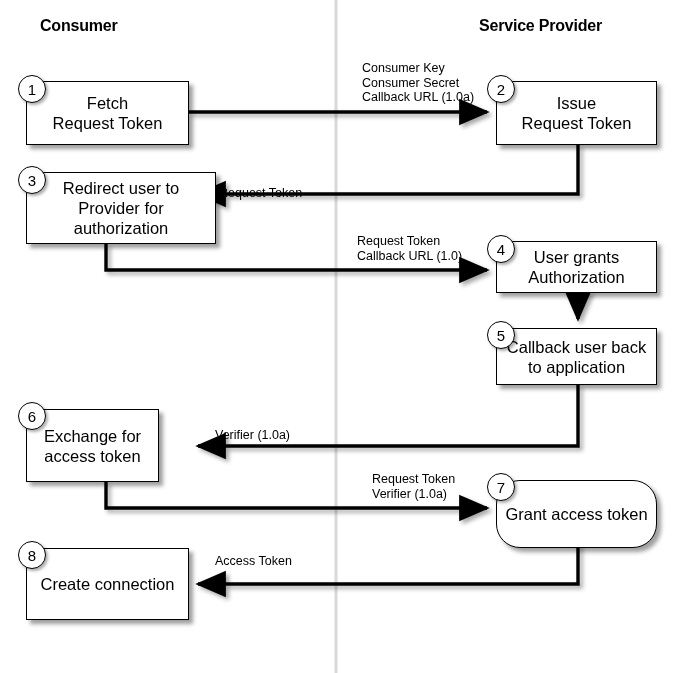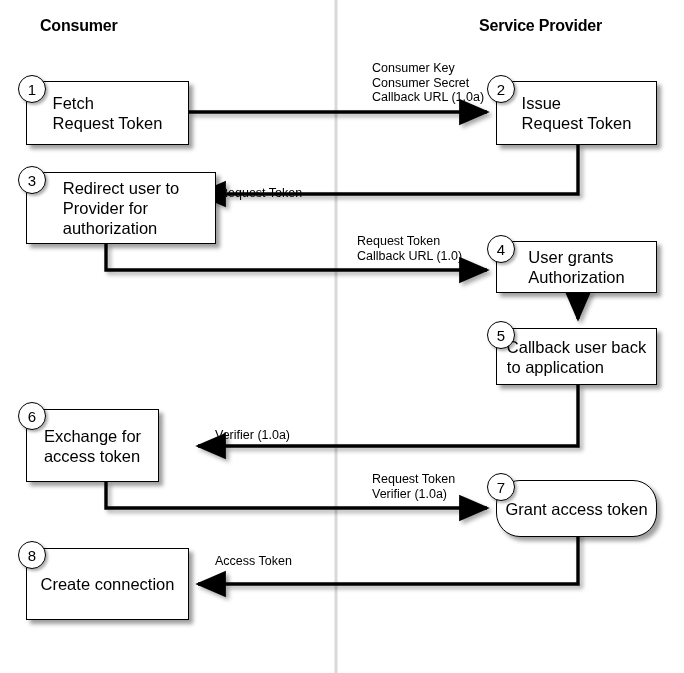--- a/index.html
+++ b/index.html
@@ -39,21 +39,21 @@
   #title-provider { left: 479px; top: 17px; }
 
   .node {
     position: absolute;
     box-sizing: border-box;
     background: #ffffff;
     border: 1.6px solid #000000;
     display: flex;
     align-items: center;
     justify-content: center;
-    text-align: left;
+    text-align: center;
     box-shadow: 4px 4px 4px rgba(0,0,0,0.38);
     z-index: 3;
   }
   .node-label {
     font-family: "Liberation Sans", sans-serif;
     font-size: 16.5px;
     line-height: 20px;
     color: #000000;
     white-space: pre-line;
     padding: 0 4px;
@@ -164,35 +164,35 @@
   </div>
 
   <div class="node" style="left:26px; top:409px; width:133px; height:73px;">
     <span class="node-label">Exchange for
 access token</span>
   </div>
   <div class="badge" style="left:18px; top:402px;">
     <span>6</span>
   </div>
 
-  <div class="node" style="left:496px; top:480px; width:161px; height:57px;border-radius:24px;">
+  <div class="node" style="left:496px; top:480px; width:161px; height:68px;border-radius:24px;">
     <span class="node-label">Grant access token</span>
   </div>
   <div class="badge" style="left:487px; top:473px;">
     <span>7</span>
   </div>
 
   <div class="node" style="left:26px; top:548px; width:163px; height:72px;">
     <span class="node-label">Create connection</span>
   </div>
   <div class="badge" style="left:18px; top:541px;">
     <span>8</span>
   </div>
 
-  <div class="edge-label" style="left:372px; top:61px; text-align:left;">Consumer Key
+  <div class="edge-label" style="left:362px; top:61px; text-align:left;">Consumer Key
 Consumer Secret
 Callback URL (1.0a)</div>
 
   <div class="edge-label" style="left:219px; top:186px; text-align:left;">Request Token</div>
 
   <div class="edge-label" style="left:357px; top:234px; text-align:left;">Request Token
 Callback URL (1.0)</div>
 
   <div class="edge-label" style="left:215px; top:428px; text-align:left;">Verifier (1.0a)</div>
 

